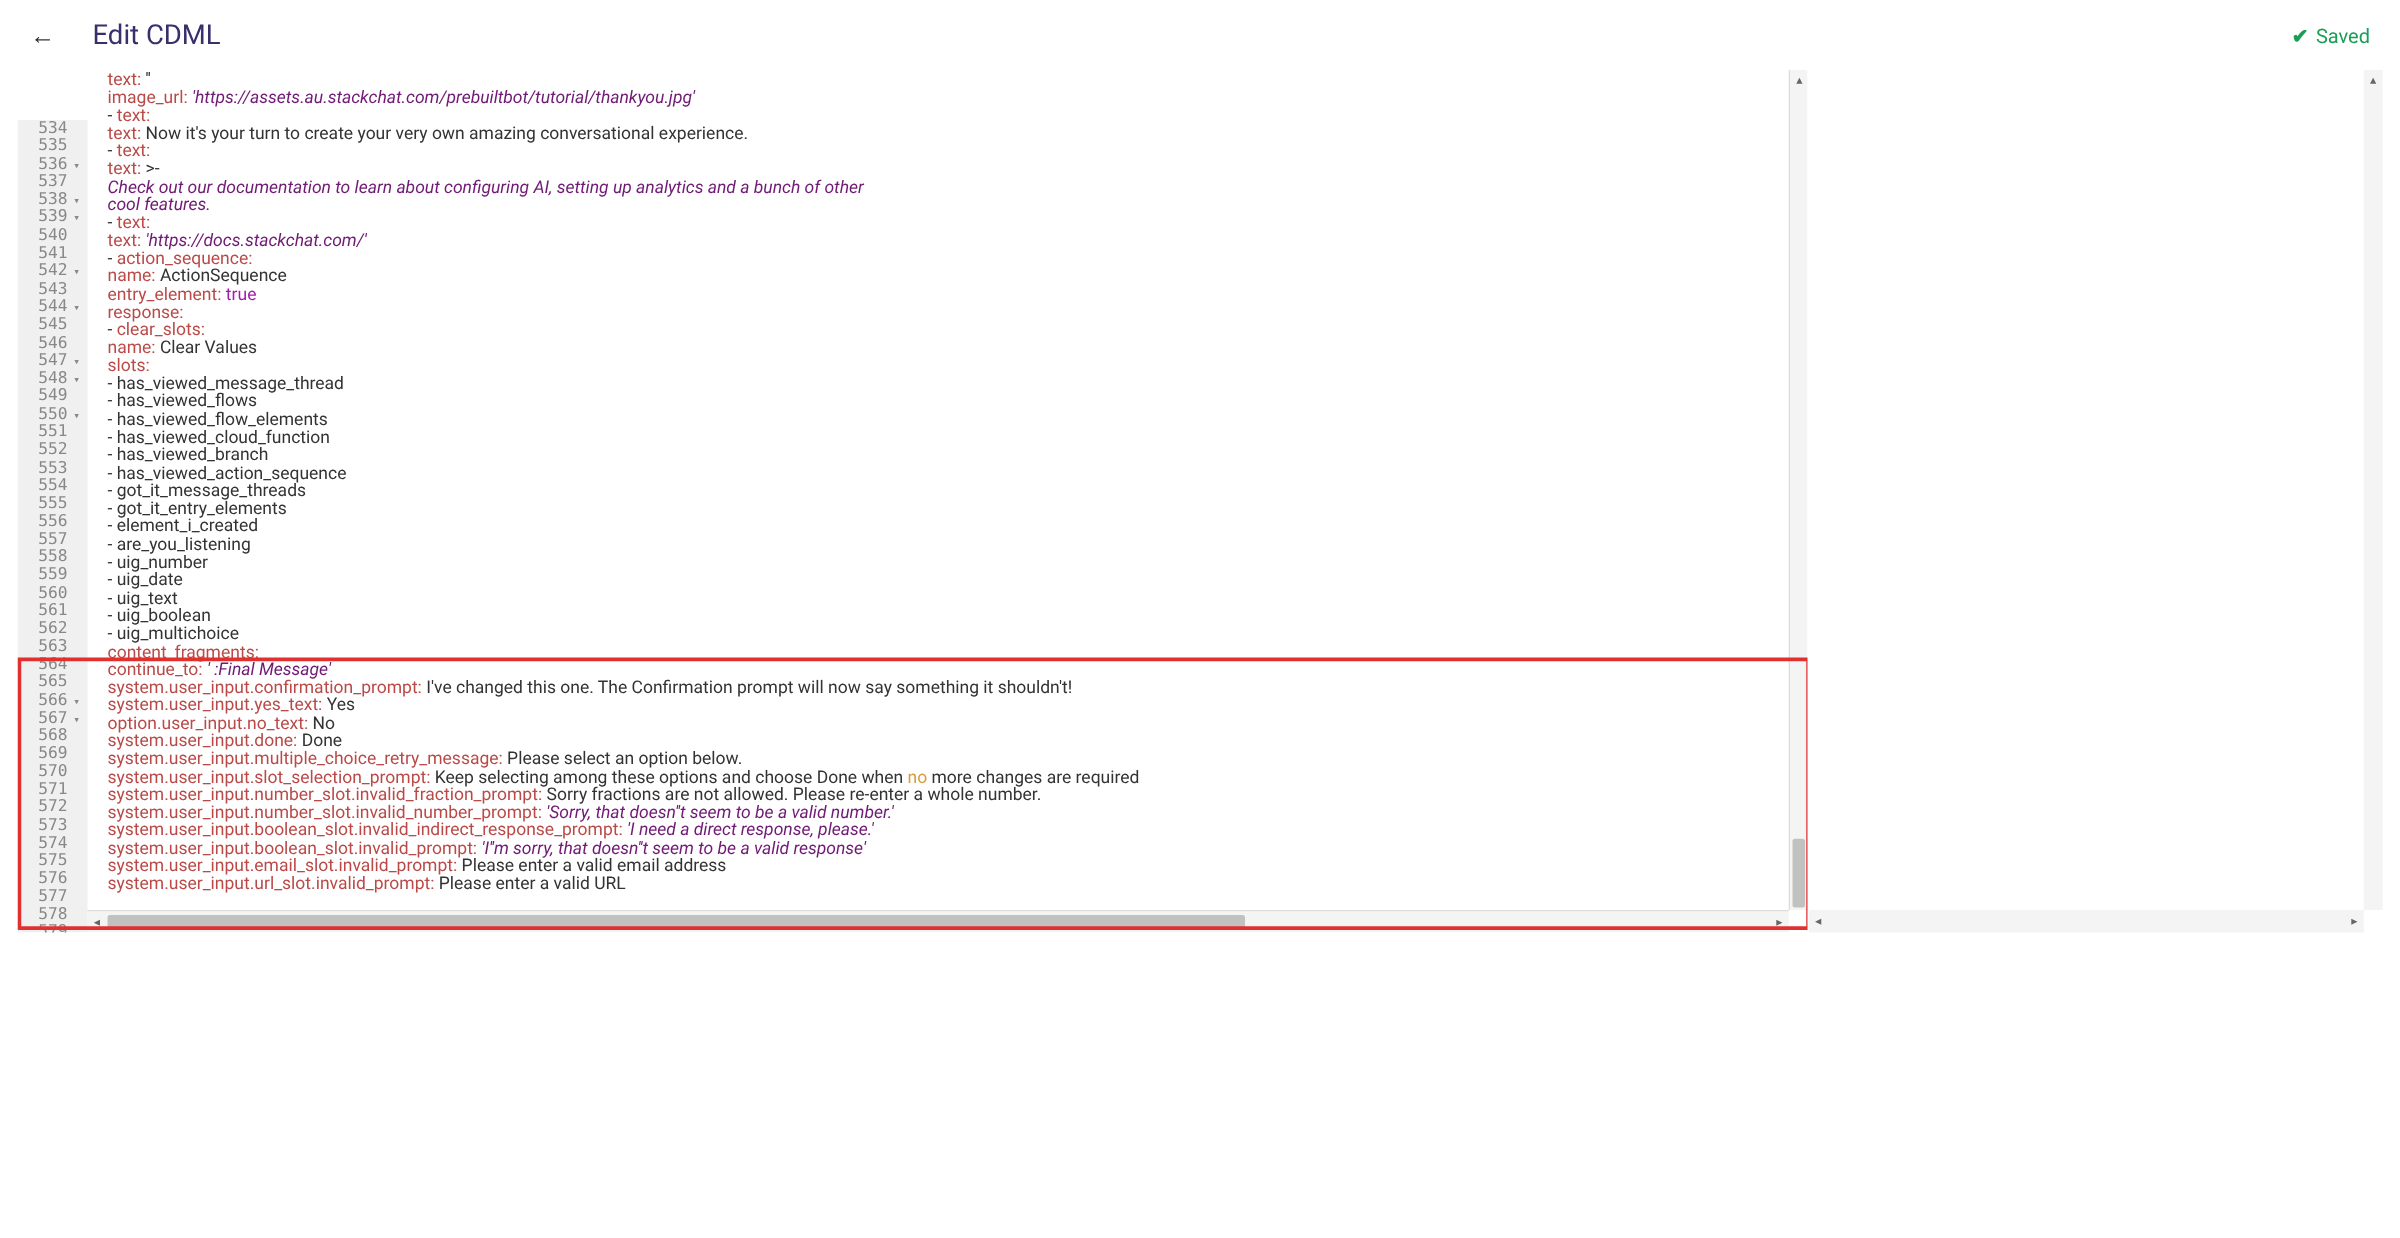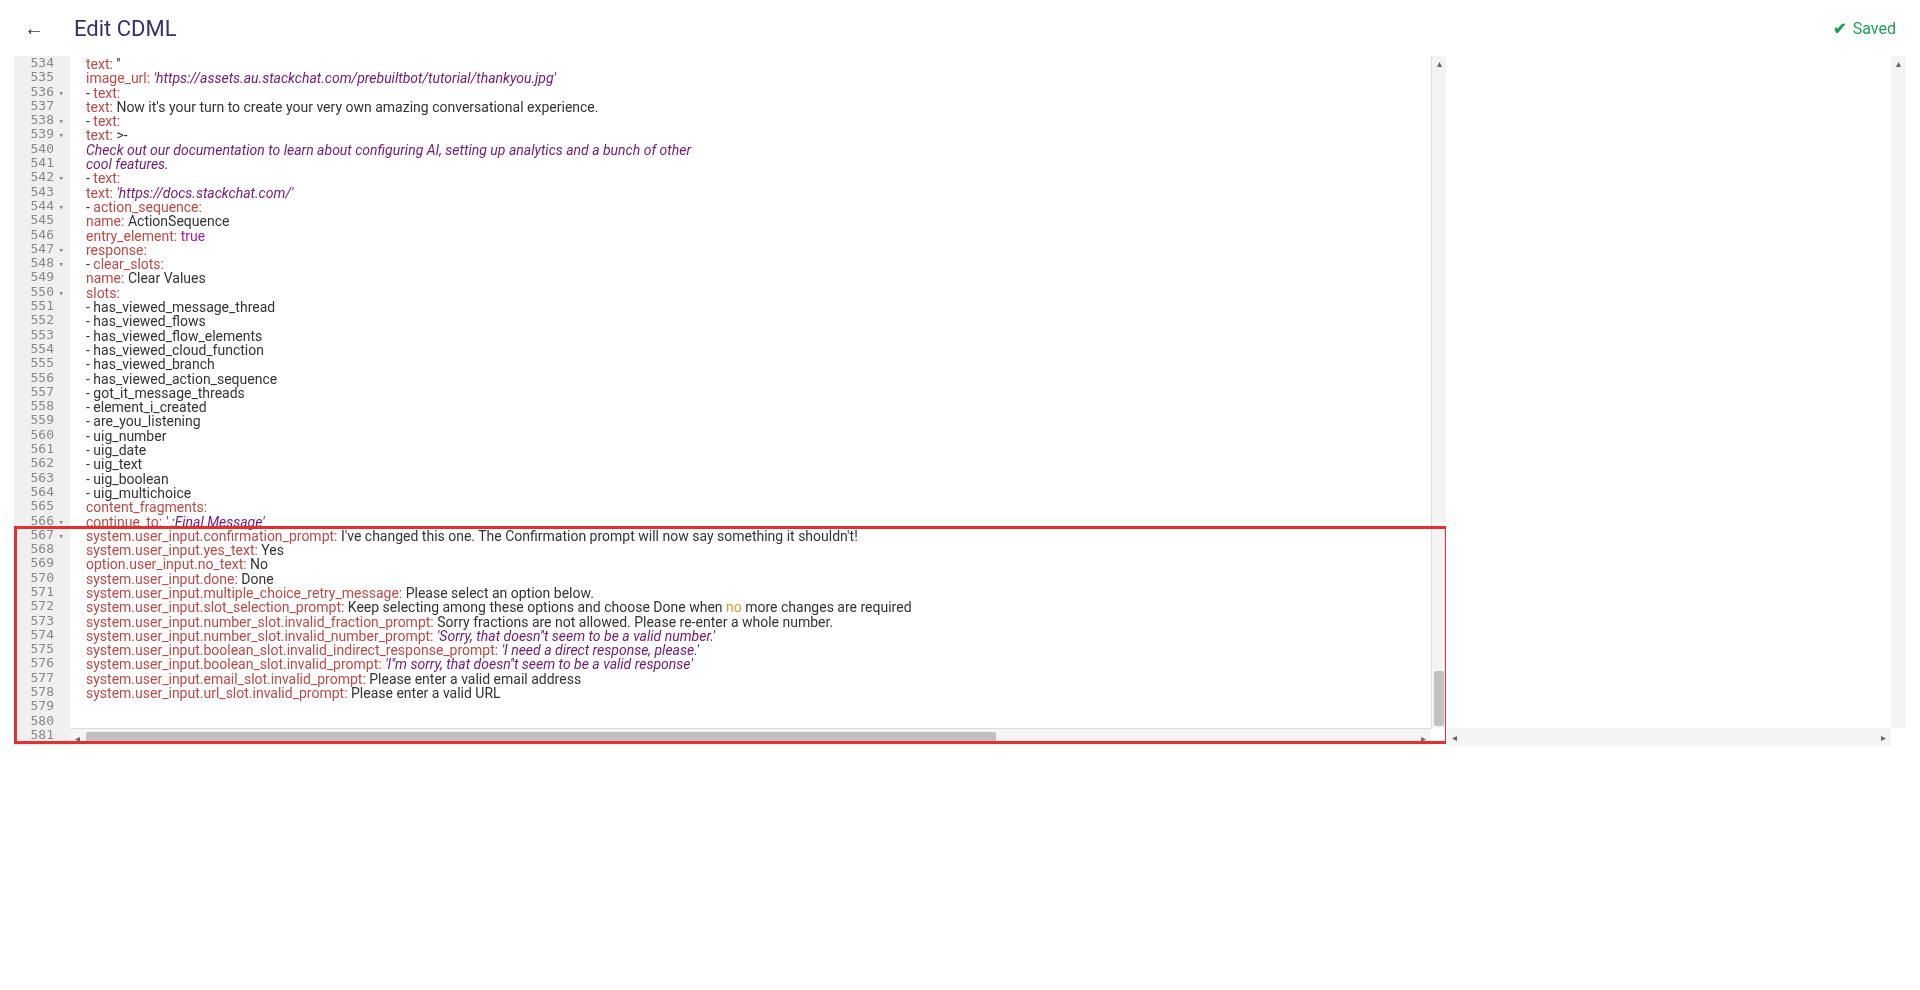--- a/index.html
+++ b/index.html
@@ -62,20 +62,21 @@
   .gutter {
     width: 56px;
     background: #f0f0f0;
     color: #888;
     text-align: right;
     padding-right: 6px;
     font-family: "Consolas", "Monaco", monospace;
     font-size: 13px;
     line-height: 14.3px;
     user-select: none;
+    margin-top: 40px;
   }
   .gutter-line {
     height: 14.3px;
   }
   .fold {
     color: #888;
     font-size: 9px;
     display: inline-block;
     width: 8px;
     margin-left: 2px;
@@ -255,20 +256,21 @@
           <div class="code-line">                <span class="yaml-dash">- </span><span class="yaml-key">clear_slots:</span></div>
           <div class="code-line">                    <span class="yaml-key">name:</span> Clear Values</div>
           <div class="code-line">                    <span class="yaml-key">slots:</span></div>
           <div class="code-line">                      <span class="yaml-dash">- </span>has_viewed_message_thread</div>
           <div class="code-line">                      <span class="yaml-dash">- </span>has_viewed_flows</div>
           <div class="code-line">                      <span class="yaml-dash">- </span>has_viewed_flow_elements</div>
           <div class="code-line">                      <span class="yaml-dash">- </span>has_viewed_cloud_function</div>
           <div class="code-line">                      <span class="yaml-dash">- </span>has_viewed_branch</div>
           <div class="code-line">                      <span class="yaml-dash">- </span>has_viewed_action_sequence</div>
           <div class="code-line">                      <span class="yaml-dash">- </span>got_it_message_threads</div>
+          <div class="code-line">                      <span class="yaml-dash">- </span>got_it_entry_elements</div>
           <div class="code-line">                      <span class="yaml-dash">- </span>element_i_created</div>
           <div class="code-line">                      <span class="yaml-dash">- </span>are_you_listening</div>
           <div class="code-line">                      <span class="yaml-dash">- </span>uig_number</div>
           <div class="code-line">                      <span class="yaml-dash">- </span>uig_date</div>
           <div class="code-line">                      <span class="yaml-dash">- </span>uig_text</div>
           <div class="code-line">                      <span class="yaml-dash">- </span>uig_boolean</div>
           <div class="code-line">                      <span class="yaml-dash">- </span>uig_multichoice</div>
           <div class="code-line">    <span class="yaml-key">content_fragments:</span></div>
           <div class="code-line">              <span class="yaml-key">continue_to:</span> <span class="yaml-str">' :Final Message'</span></div>
           <div class="code-line">      <span class="yaml-key">system.user_input.confirmation_prompt:</span> I've changed this one. The Confirmation prompt will now say something it shouldn't!</div>

